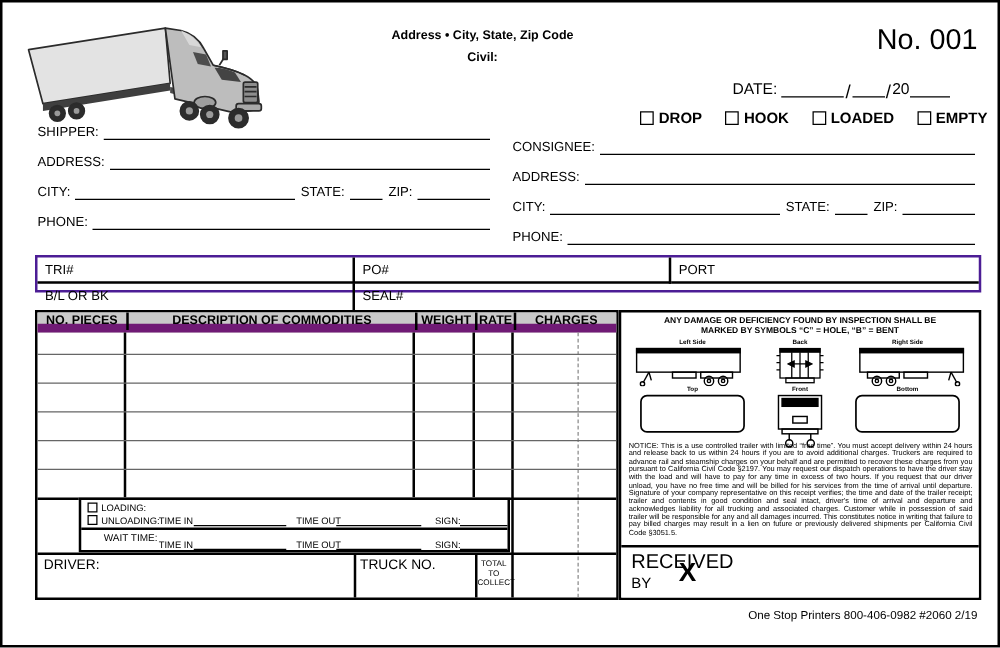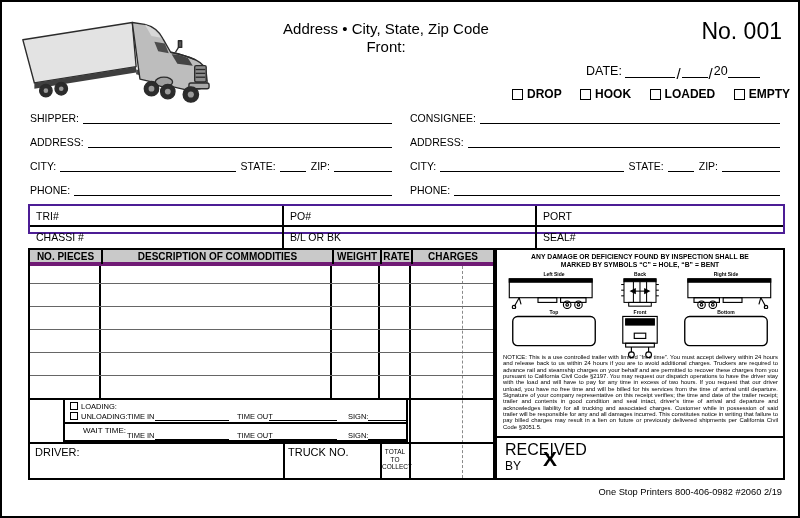--- a/index.html
+++ b/index.html
@@ -6,21 +6,21 @@
   .sheet{
     position:relative;width:800px;height:518px;background:#fff;
     border:2px solid #000;box-sizing:border-box;overflow:hidden;
     font-family:"Liberation Sans", sans-serif;color:#000;
   }
   .abs{position:absolute;}
   
   .truck{left:12px;top:8px;width:202px;height:96px;}
   .company{left:228px;top:18px;width:312px;text-align:center;}
   .company .name{font-size:17.5px;font-weight:bold;line-height:21px;}
-  .company .line{font-size:15px;line-height:18px;}
+  .company .line{font-size:10px;line-height:18px;font-weight:bold;}
   .docnum{right:16px;top:16px;font-size:23px;}
   .daterow{left:584px;top:62px;width:202px;display:flex;align-items:flex-start;font-size:12.5px;}
   .daterow .slash{font-size:15px;transform:translateY(1px);padding:0 1px;}
   .u{display:inline-block;border-bottom:1px solid #000;height:13px;}
   .flags{left:510px;top:85px;width:278px;display:flex;justify-content:space-between;}
   .flag{display:flex;align-items:center;font-size:12px;font-weight:bold;text-align:center;}
   .cbx{width:9px;height:9px;border:1.5px solid #000;display:inline-block;margin-right:4px;}
   .cbx-s{width:6px;height:6px;border:1px solid #000;display:inline-block;margin-right:3px;vertical-align:-1px;}
   
   .party{width:362px;font-size:10.5px;}
@@ -31,21 +31,21 @@
   .fill.fx58{flex:none;width:58px;}
   
   .refgrid{left:26px;top:202px;width:757px;height:30px;border:2px solid #4c1d95;box-sizing:border-box;
     display:grid;grid-template-columns:254px 253px 1fr;grid-template-rows:21px 21px;font-size:10.5px;}
   .refgrid .cell{padding:4px 0 0 6px;border-right:2px solid #000;border-bottom:2px solid #000;}
   .refgrid .cell.last{border-right:none;}
   .refgrid .cell.bot{border-bottom:none;}
   
   .goods{left:26px;top:246px;width:467px;height:232px;border:2px solid #000;box-sizing:border-box;background:#fff;}
   .gt-header{position:absolute;left:0;top:0;right:0;height:16px;display:flex;background:#c9c9c9;
-    border-bottom:4px solid #701a75;box-sizing:border-box;font-size:10px;font-weight:bold;text-align:center;}
+    border-bottom:7px solid #701a75;box-sizing:border-box;font-size:10px;font-weight:bold;text-align:center;}
   .gt-header .hc{border-right:2px solid #000;box-sizing:border-box;line-height:14px;height:14px;overflow:hidden;}
   .gt-header .hc.last{border-right:none;flex:1;}
   .vline{position:absolute;width:2px;background:#000;}
   .hline{position:absolute;left:0;right:0;height:1px;background:#666;}
   .hline.strong{height:2px;background:#000;}
   .dash{position:absolute;border-left:1px dashed #8a8a8a;width:0;}
   .ldbox{position:absolute;left:33px;top:148px;width:345px;height:44px;border:2px solid #000;box-sizing:border-box;background:#fff;font-size:7.5px;}
   .ldbox .mid{position:absolute;left:0;right:0;top:22px;height:1.5px;background:#000;}
   .ldbox .t{position:absolute;white-space:nowrap;}
   .ul{position:absolute;border-bottom:1px solid #000;height:1px;}
@@ -103,21 +103,21 @@
         <circle cx="160" cy="85" r="7.5" fill="#2c2c2c"></circle>
           <circle cx="160" cy="85" r="3" fill="#9a9a9a" stroke="none"></circle>
         <circle cx="184" cy="88" r="8" fill="#2c2c2c"></circle>
           <circle cx="184" cy="88" r="3.2" fill="#9a9a9a" stroke="none"></circle>
       </g>
     </svg>
   </div>
 
   <div class="abs company">
     <div class="line">Address  •  City, State, Zip Code</div>
-    <div class="line">Front:</div>
+    <div class="line">Civil:</div>
   </div>
 
   <div class="abs docnum">No. 001</div>
 
   <div class="abs daterow">
     <span>DATE:</span>&nbsp;
     <span class="u" style="width:50px"></span>
     <span class="slash">/</span>
     <span class="u" style="width:26px"></span>
     <span class="slash">/</span>
@@ -137,21 +137,21 @@
     <span class="flag">
         <span class="cbx"></span>
         <span>LOADED</span>
       </span>
     <span class="flag">
         <span class="cbx"></span>
         <span>EMPTY</span>
       </span>
   </div>
 
-  <div class="abs party" style="left:28px;top:98px;">
+  <div class="abs party" style="left:28px;top:86px;">
     <div class="row">
         <span class="lbl">SHIPPER:</span>
         <span class="fill"></span>
       </div>
     <div class="row">
         <span class="lbl">ADDRESS:</span>
         <span class="fill"></span>
       </div>
     <div class="row">
       <span class="lbl">CITY:</span>
@@ -187,21 +187,20 @@
     <div class="row">
         <span class="lbl">PHONE:</span>
         <span class="fill"></span>
       </div>
   </div>
 
   <div class="abs refgrid">
     <div class="cell">TRI#</div>
     <div class="cell">PO#</div>
     <div class="cell last">PORT</div>
-    <div class="cell bot">CHASSI #</div>
     <div class="cell bot">B/L OR BK</div>
     <div class="cell last bot">SEAL#</div>
   </div>
 
   <div class="abs goods">
     <div class="gt-header">
       <div class="hc" style="width:73px">NO. PIECES</div>
       <div class="hc" style="width:231px">DESCRIPTION OF COMMODITIES</div>
       <div class="hc" style="width:48px">WEIGHT</div>
       <div class="hc" style="width:31px">RATE</div>

